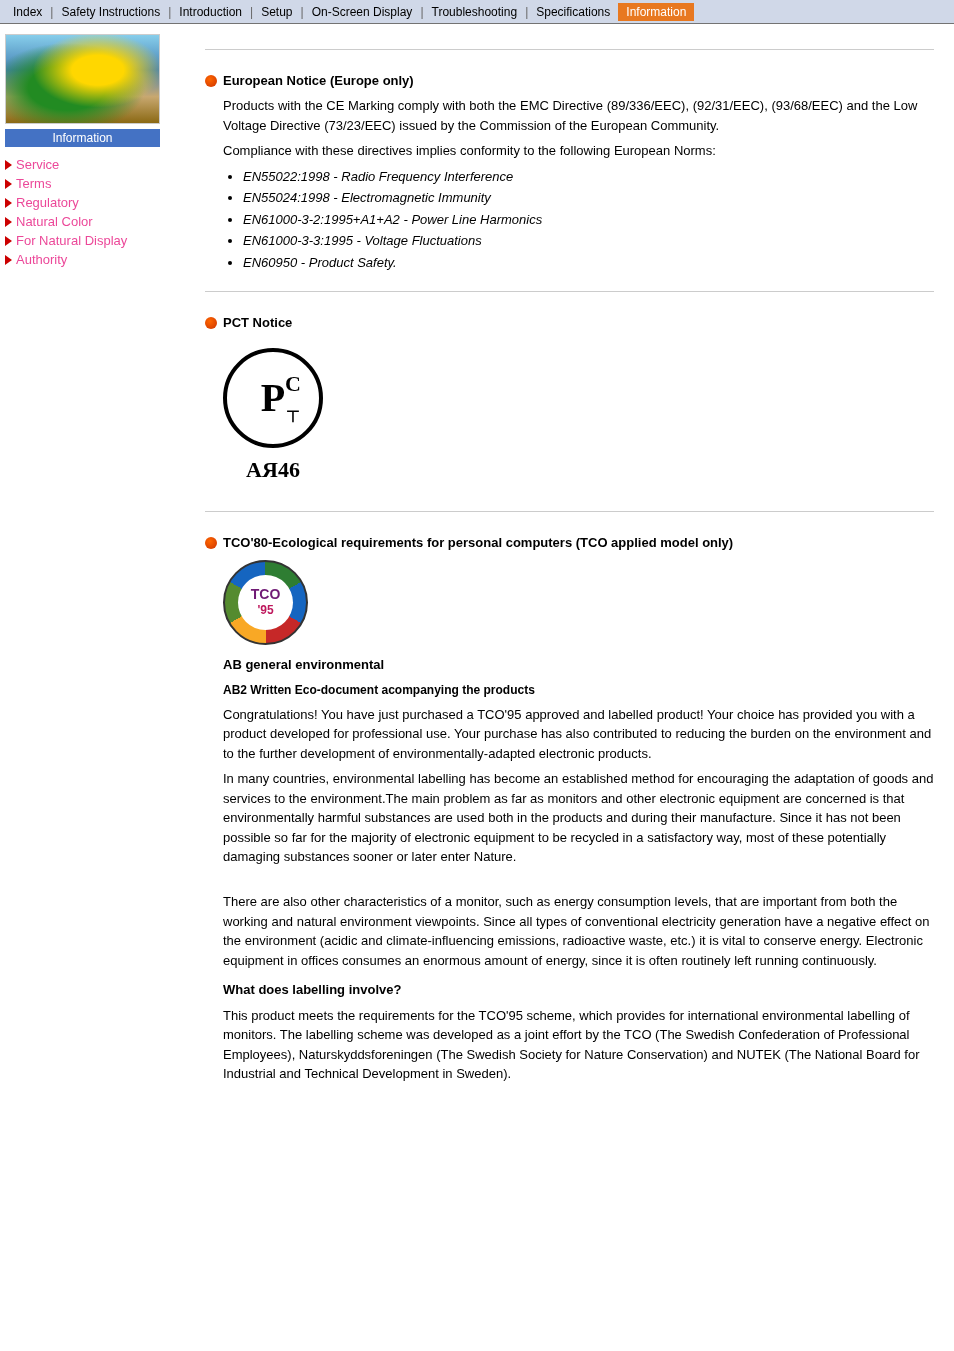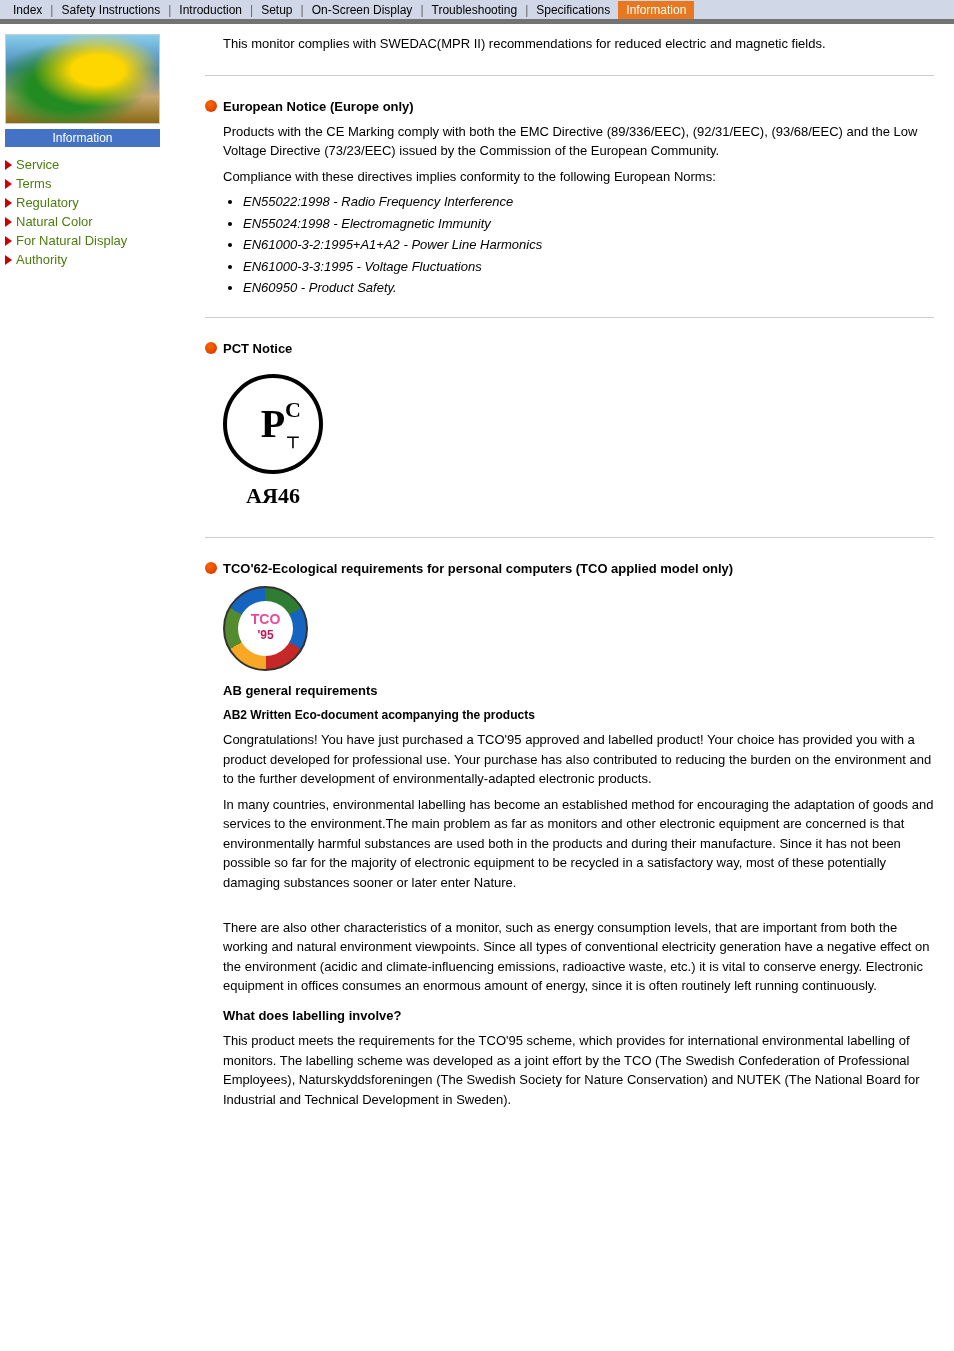--- a/index.html
+++ b/index.html
@@ -7,21 +7,21 @@
       font-family: Arial, sans-serif;
       font-size: 13px;
       color: #000;
       background: #fff;
       width: 954px;
     }
 
     
     .nav-bar {
       background: #d0d8e8;
-      border-bottom: 5px solid #737373;
+      border-bottom: 1px solid #737373;
       display: flex;
       align-items: center;
       padding: 3px 5px;
       gap: 0;
       height: 24px;
     }
     .nav-item {
       padding: 2px 8px;
       font-size: 12px;
       color: #000;
@@ -85,21 +85,21 @@
       padding: 0;
       margin: 0;
     }
     .sidebar-nav li {
       padding: 2px 0;
       display: flex;
       align-items: center;
       gap: 4px;
     }
     .sidebar-nav li a {
-      color: #4d7c0f;
+      color: #ec4899;
       text-decoration: none;
       font-size: 13px;
     }
     .arrow-icon {
       display: inline-block;
       width: 0;
       height: 0;
       border-top: 5px solid transparent;
       border-bottom: 5px solid transparent;
       border-left: 7px solid #cc0000;
@@ -223,21 +223,21 @@
       border-radius: 50%;
       background: #fff;
       display: flex;
       align-items: center;
       justify-content: center;
       flex-direction: column;
     }
     .tco-text {
       font-size: 14px;
       font-weight: bold;
-      color: #ec4899;
+      color: #701a75;
       line-height: 1;
     }
     .tco-num {
       font-size: 12px;
       font-weight: bold;
       color: #be185d;
     }
 
     .subsection-title {
       font-weight: bold;
@@ -302,23 +302,20 @@
       <li>
         <span class="arrow-icon"></span>
         <a>Authority</a>
       </li>
     </ul>
   </div>
 
   <div class="content">
 
     <div class="section">
-      <div class="section-body">
-        <p>This monitor complies with SWEDAC(MPR II) recommendations for reduced electric and magnetic fields.</p>
-      </div>
     </div>
 
     <div class="section">
       <div class="section-header">
         <span class="dot-icon"></span>
         <span class="section-title">European Notice (Europe only)</span>
       </div>
       <div class="section-body">
         <p>Products with the CE Marking comply with both the EMC Directive (89/336/EEC), (92/31/EEC), (93/68/EEC) and the Low Voltage Directive (73/23/EEC) issued by the Commission of the European Community.</p>
         <p>Compliance with these directives implies conformity to the following European Norms:</p>
@@ -344,32 +341,32 @@
             <span class="pct-t">C<br><span style="font-size:16px;position:relative;top:-2px;">⊤</span></span>
           </div>
           <div class="pct-text">АЯ46</div>
         </div>
       </div>
     </div>
 
     <div class="section">
       <div class="section-header">
         <span class="dot-icon"></span>
-        <span class="section-title">TCO'62-Ecological requirements for personal computers (TCO applied model only)</span>
+        <span class="section-title">TCO'80-Ecological requirements for personal computers (TCO applied model only)</span>
       </div>
       <div class="section-body">
         
         <div class="tco-logo">
           <div class="tco-inner">
             <span class="tco-text">TCO</span>
             <span class="tco-num">'95</span>
           </div>
         </div>
 
-        <p class="subsection-title">AB general requirements</p>
+        <p class="subsection-title">AB general environmental</p>
         <p class="subsection-title-sm">AB2 Written Eco-document acompanying the products</p>
         <p>Congratulations! You have just purchased a TCO'95 approved and labelled product! Your choice has provided you with a product developed for professional use. Your purchase has also contributed to reducing the burden on the environment and to the further development of environmentally-adapted electronic products.</p>
 
         <p>In many countries, environmental labelling has become an established method for encouraging the adaptation of goods and services to the environment.The main problem as far as monitors and other electronic equipment are concerned is that environmentally harmful substances are used both in the products and during their manufacture. Since it has not been possible so far for the majority of electronic equipment to be recycled in a satisfactory way, most of these potentially damaging substances sooner or later enter Nature.</p>
         <br>
         <p>There are also other characteristics of a monitor, such as energy consumption levels, that are important from both the working and natural environment viewpoints. Since all types of conventional electricity generation have a negative effect on the environment (acidic and climate-influencing emissions, radioactive waste, etc.) it is vital to conserve energy. Electronic equipment in offices consumes an enormous amount of energy, since it is often routinely left running continuously.</p>
 
         <p class="subsection-title">What does labelling involve?</p>
         <p>This product meets the requirements for the TCO'95 scheme, which provides for international environmental labelling of monitors. The labelling scheme was developed as a joint effort by the TCO (The Swedish Confederation of Professional Employees), Naturskyddsforeningen (The Swedish Society for Nature Conservation) and NUTEK (The National Board for Industrial and Technical Development in Sweden).</p>
       </div>

